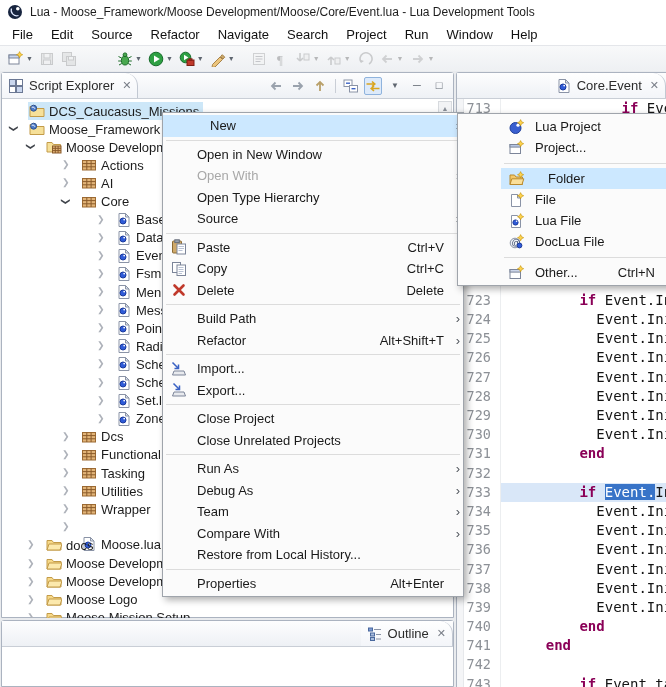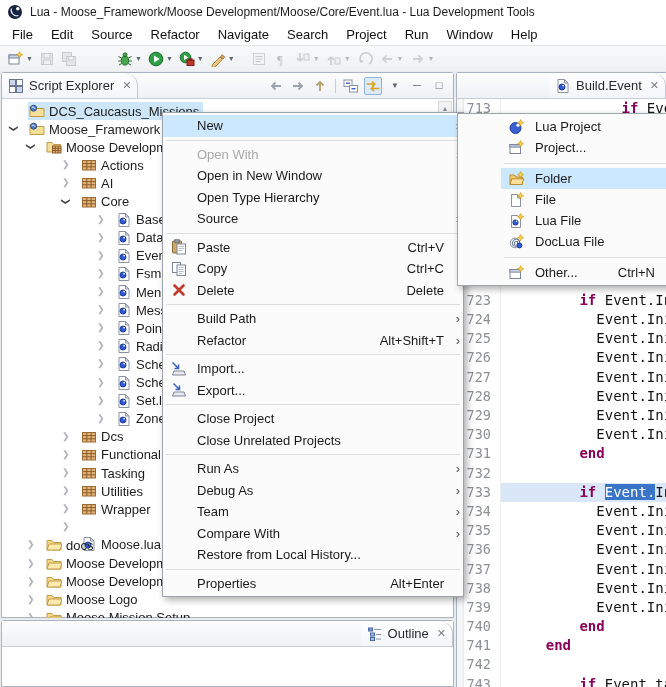--- a/index.html
+++ b/index.html
@@ -47,21 +47,21 @@
   .ltext{flex:1;white-space:pre;color:#151515;border-left:1px solid #eceef0;padding-left:11px;}
   .cline.cur .ltext{background:var(--curline,#d9e7f8);}
   .kw{color:var(--kw,#8a0057);font-weight:bold;}
   .selx{background:var(--esel,#3874c8);color:#fff;}
   
   .ctx{position:absolute;background:#fbfbfb;border:1px solid #9fa4ab;box-shadow:3px 3px 7px rgba(0,0,0,.32);z-index:50;padding:2px 0;font-size:13px;}
   #ctxmain{left:162px;top:112px;width:300px;}
   #ctxsub{left:457px;top:113px;width:173px;z-index:60;padding-left:43px;}
   .mrow{height:21.5px;display:flex;align-items:center;padding:0 3px 0 4px;}
   #ctxsub .mrow{height:21px;}
-  .mrow.hl{background:var(--mhl,#cce8ff);}
+  .mrow.hl{background:var(--mhl,#cce8ff);gap:13px;}
   .mic{width:24px;flex:none;display:flex;justify-content:center;}
   .mlabel{margin-left:6px;color:#1a1a1a;white-space:nowrap;}
   .msc{margin-left:auto;padding-right:5px;color:#1a1a1a;white-space:nowrap;}
   .marr{width:11px;flex:none;color:#50555c;text-align:right;font-size:13px;line-height:1;}
   .mrow.dis .mlabel,.mrow.dis .marr{color:#a8a8a8;}
   .msep{height:1px;background:#dcdcdc;margin:3px 3px;}
   #ctxsub .msep{margin:4.5px 3px;}
 </style>
 </head>
 <body>
@@ -763,21 +763,21 @@
     <div class="phead">
       <div class="ptab">
         <span id="editor-tab-icon">
             <svg width="16" height="16" viewBox="0 0 16 16">
               <path d="M3 1.5 h6.5 L13 5 v9.5 H3z" fill="#fff" stroke="#8a93a6"></path>
               <path d="M9.5 1.5 L13 5 h-3.5z" fill="#dfe5ee" stroke="#8a93a6"></path>
               <circle cx="7" cy="9" r="3" fill="#2f5bd8" stroke="#1b3a9c"></circle>
               <circle cx="8.2" cy="7.6" r="0.9" fill="#fff"></circle>
             </svg>
           </span>
-        <span>Build.Event</span>
+        <span>Core.Event</span>
         <span class="pclose">✕</span>
       </div>
     </div>
     <div class="ebody" id="editor-body">
       <div class="aruler"></div>
     <div class="cline"><span class="lnum">713</span><span class="ltext">             <span class="kw">if</span> Event.IniDCSUnit </span></div>
         <div class="cline"><span class="lnum">714</span><span class="ltext">               Event.IniUnit = UNIT:FindByName( Event.IniUnitName )</span></div>
         <div class="cline"><span class="lnum">715</span><span class="ltext">             <span class="kw">end</span></span></div>
         <div class="cline"><span class="lnum">716</span><span class="ltext"></span></div>
         <div class="cline"><span class="lnum">717</span><span class="ltext">          Event.IniDCSGroupName = Event.IniDCSGroup:getName()</span></div>
@@ -813,31 +813,31 @@
 </div>
 
 <div class="ctx" id="ctxmain">
     <div class="mrow hl">
       <span class="mic"></span>
       <span class="mlabel">New</span>
       <span class="msc"></span>
       <span class="marr">›</span>
     </div>
     <div class="msep"></div>
+    <div class="mrow">
+      <span class="mic"></span>
+      <span class="mlabel">Open in New Window</span>
+      <span class="msc"></span>
+      <span class="marr"></span>
+    </div>
     <div class="mrow dis">
       <span class="mic"></span>
       <span class="mlabel">Open With</span>
       <span class="msc"></span>
       <span class="marr">›</span>
-    </div>
-    <div class="mrow">
-      <span class="mic"></span>
-      <span class="mlabel">Open in New Window</span>
-      <span class="msc"></span>
-      <span class="marr"></span>
     </div>
     <div class="mrow">
       <span class="mic"></span>
       <span class="mlabel">Open Type Hierarchy</span>
       <span class="msc"></span>
       <span class="marr"></span>
     </div>
     <div class="mrow">
       <span class="mic"></span>
       <span class="mlabel">Source</span>

